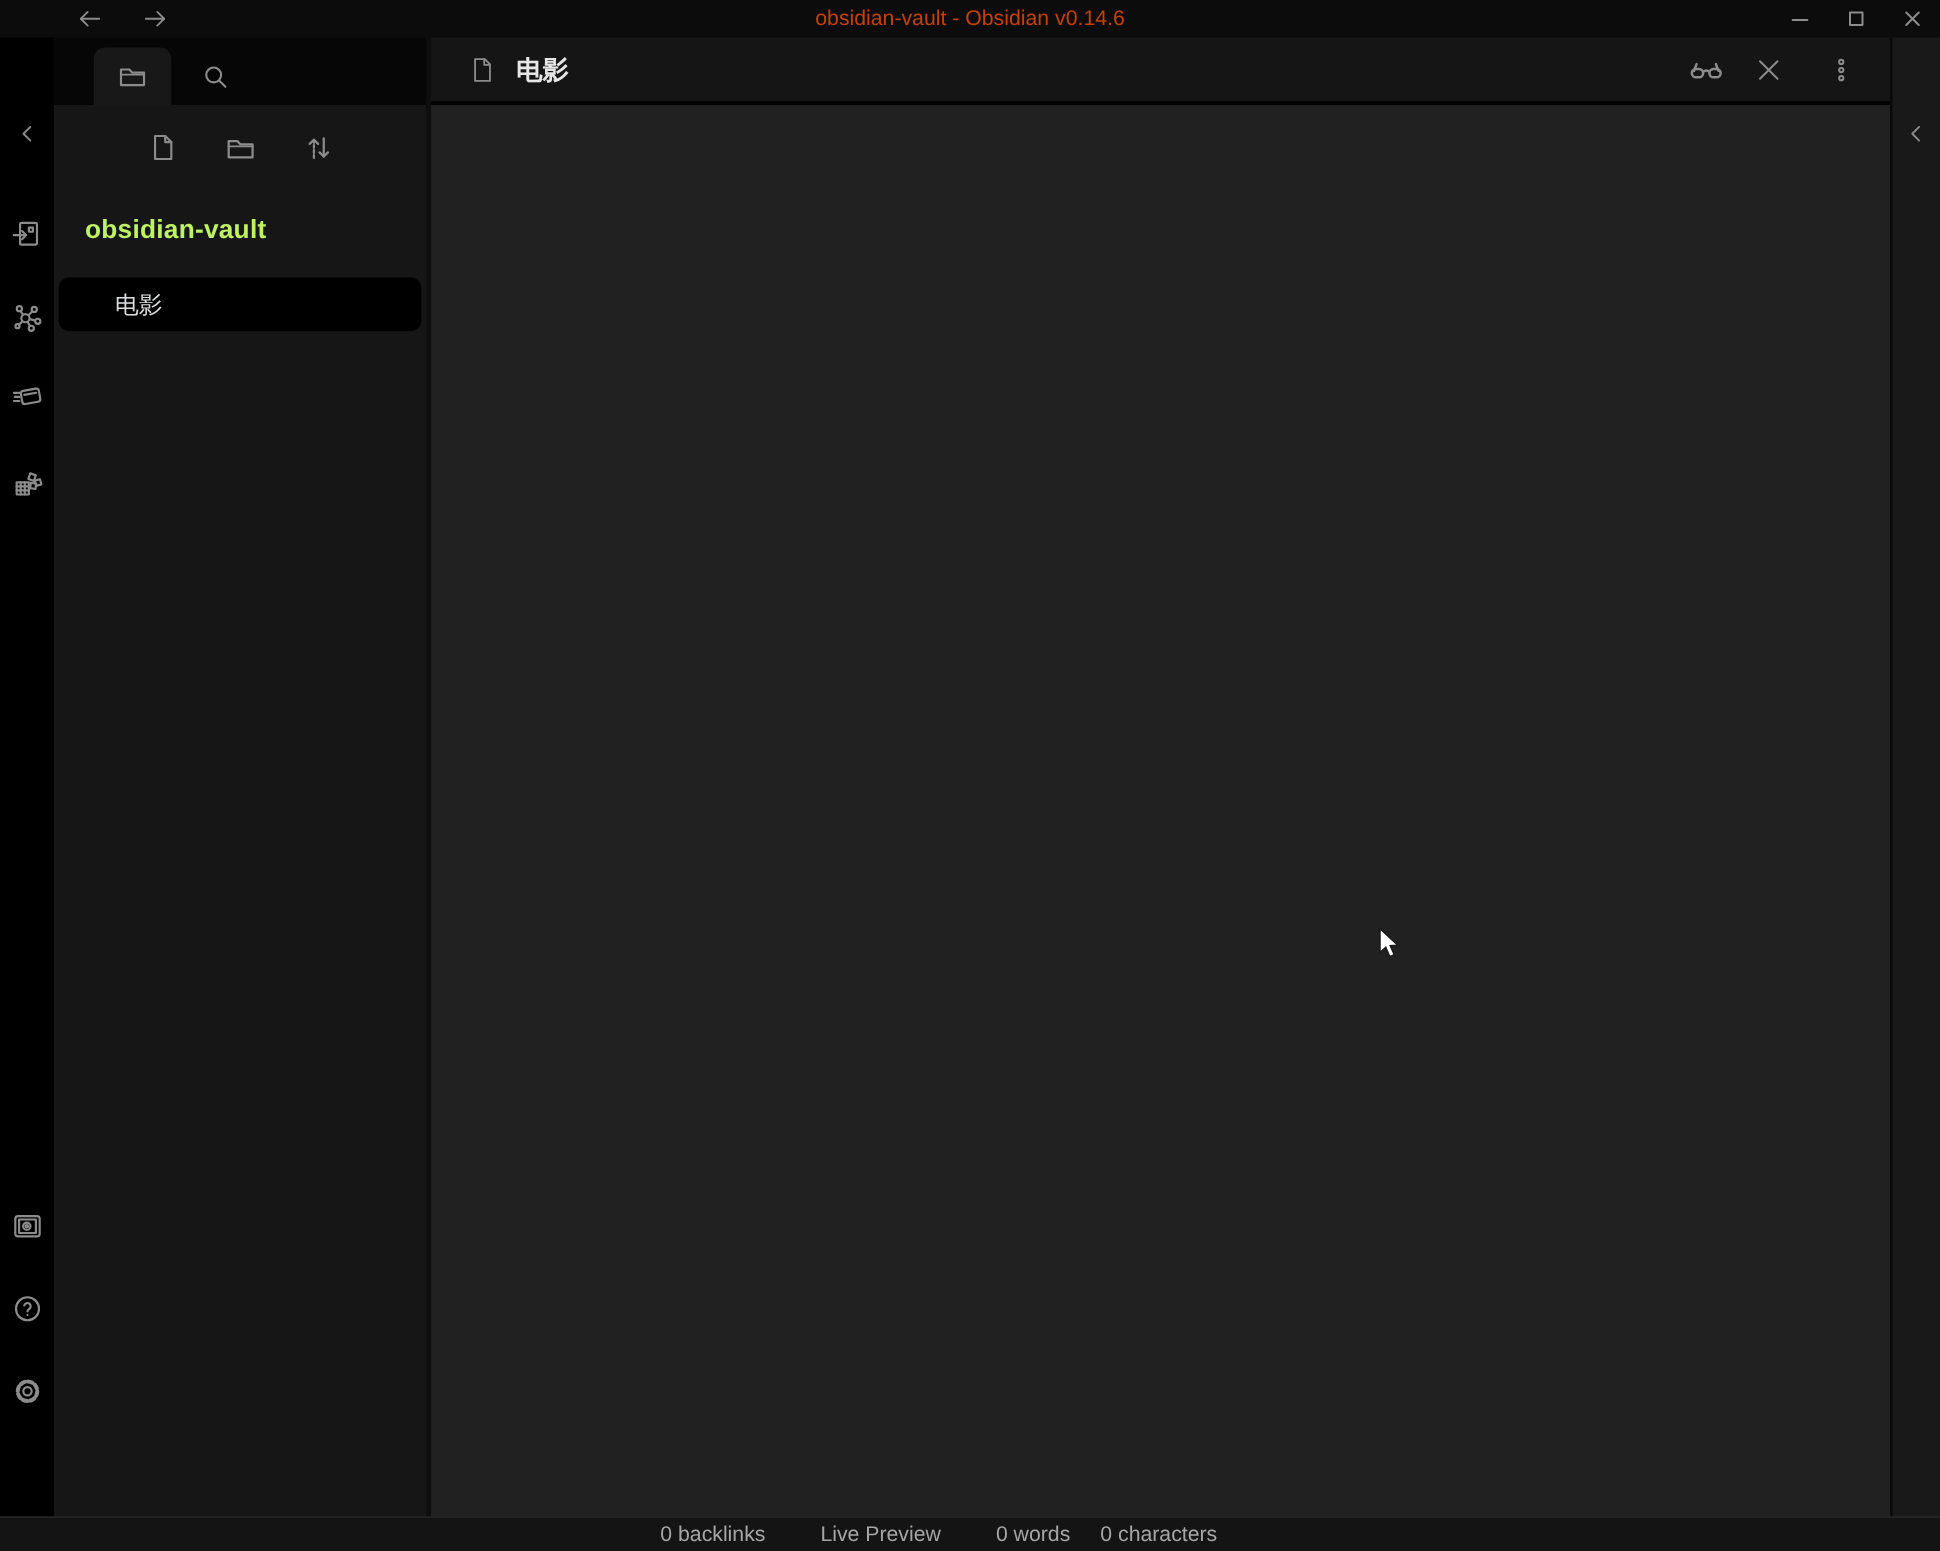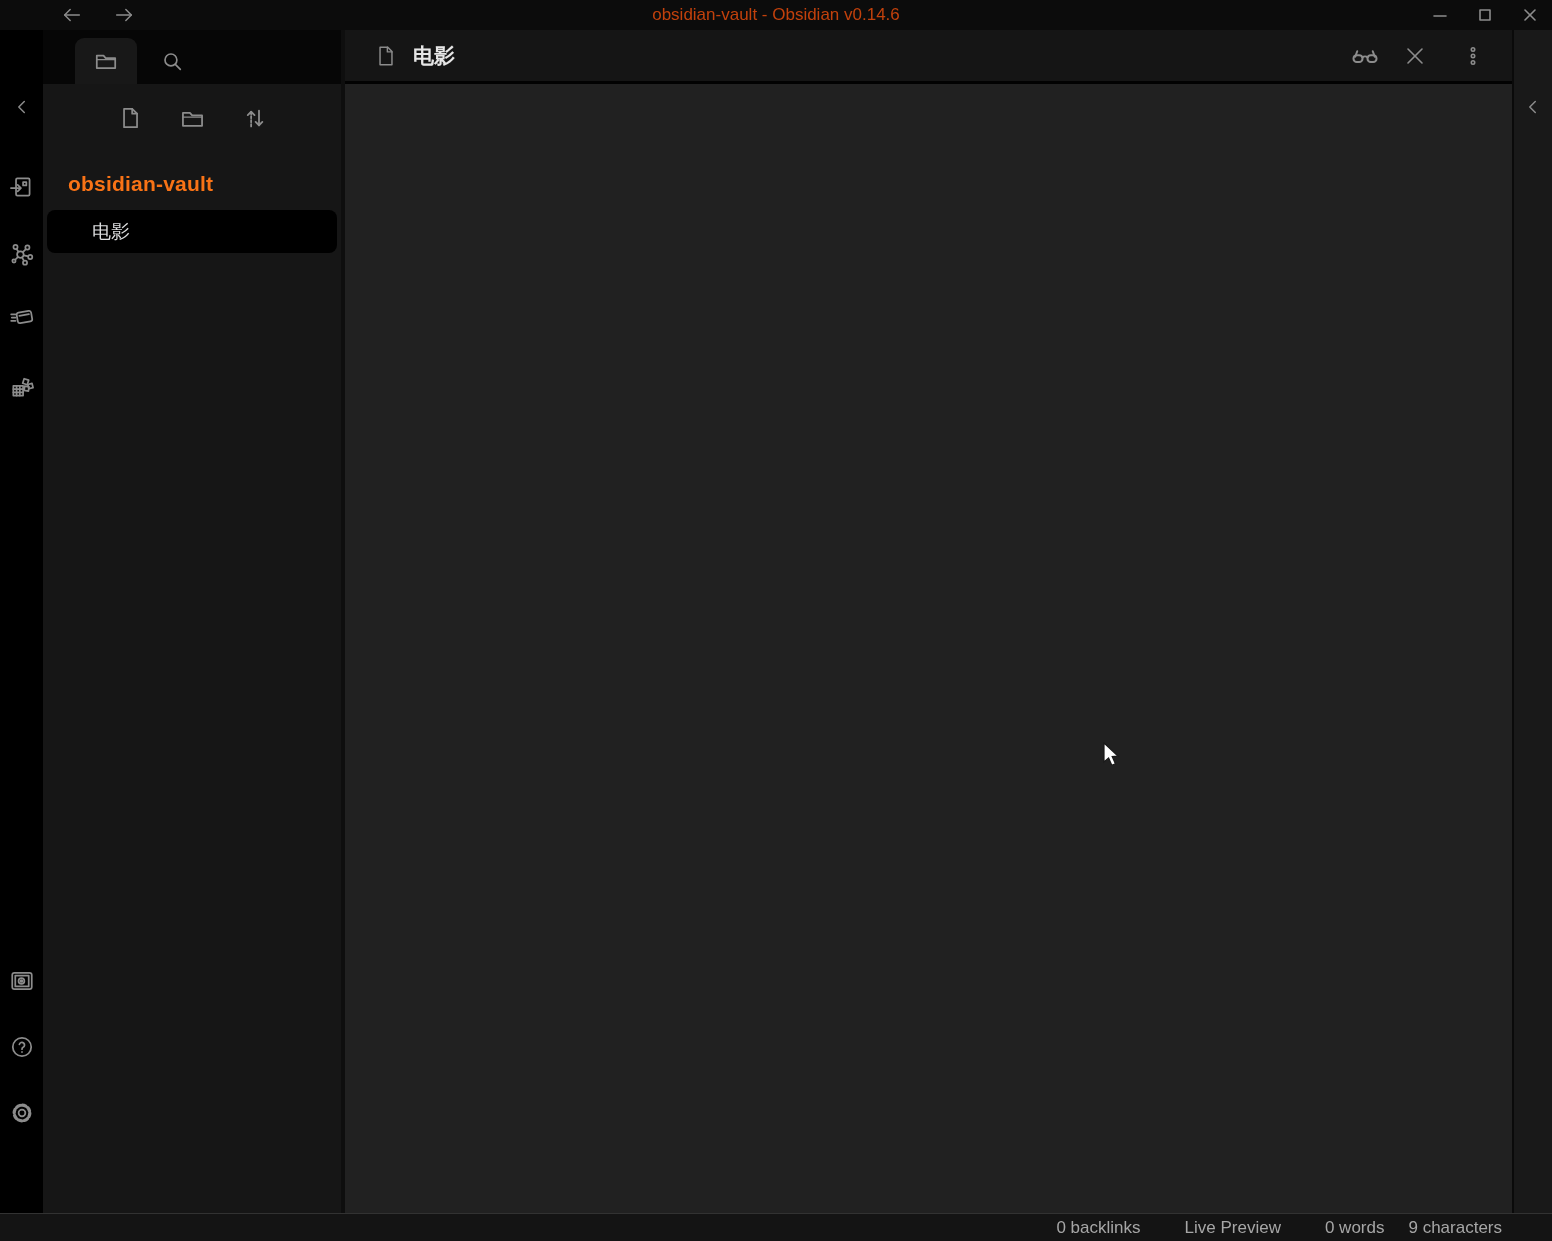--- a/index.html
+++ b/index.html
@@ -30,21 +30,21 @@
 
   
   #sidebar { width:302px; flex:none; background:#161616; border-right:4px solid #0e0e0e;
     display:flex; flex-direction:column; }
   #sidebar-tabrow { position:relative; height:54px; background:#060606; flex:none; }
   .side-tab { position:absolute; top:8px; height:46px; width:62px;
     display:flex; align-items:center; justify-content:center; }
   .side-tab.active { background:#181818; border-radius:9px 9px 0 0; }
   #explorer-actions { display:flex; justify-content:center; gap:36px; padding:21px 0 11px 0; }
   .explorer-action { width:26px; height:26px; display:flex; align-items:center; justify-content:center; }
-  #vault-title { margin:30px 0 0 25px; font-size:21px; font-weight:700; color:#f97316; letter-spacing:.2px; }
+  #vault-title { margin:30px 0 12px 25px; font-size:21px; font-weight:700; color:#bef264; letter-spacing:.2px; }
   .file-item { margin:14px 4px 0 4px; height:43px; border-radius:8px; display:flex; align-items:center;
     padding-left:45px; font-size:19px; color:#dcddde; }
   .file-item.selected { background:#000; }
 
   
   #editor-pane { flex:1; display:flex; flex-direction:column; background:#212121; min-width:0; }
   #pane-header { height:54px; flex:none; background:#151515; border-bottom:3px solid #020202;
     display:flex; align-items:center; padding:0 24px 0 30px; }
   #pane-file-icon { width:22px; height:24px; margin-right:16px; }
   #pane-title { font-size:21px; font-weight:700; color:#e6e6e6; }
@@ -53,21 +53,21 @@
   #editor-content { position:relative; flex:1; background:#212121; }
   #mouse-cursor { position:absolute; left:756px; top:658px; width:26px; height:28px; }
 
   
   #right-strip { position:relative; width:40px; flex:none; background:#191919; border-left:2px solid #0a0a0a; }
   #expand-right { position:absolute; left:50%; transform:translateX(-50%); top:63px;
     width:28px; height:28px; display:flex; align-items:center; justify-content:center; }
 
   
   #statusbar { height:28px; background:#141414; border-top:1px solid #323232;
-    display:flex; align-items:center; justify-content:flex-end; gap:44px;
+    display:flex; align-items:center; justify-content:center; gap:44px;
     padding-right:50px; font-size:17px; color:#a6a6a6; }
   #status-counts { display:flex; gap:24px; }
 </style>
 </head>
 <body>
 
 <div id="window">
 
   <div id="titlebar">
     <div class="nav-arrows">
@@ -322,17 +322,17 @@
         </span>
       </div>
     </div>
   </div>
 
   <div id="statusbar">
     <span>0 backlinks</span>
     <span>Live Preview</span>
     <span id="status-counts">
       <span>0 words</span>
-      <span>9 characters</span>
+      <span>0 characters</span>
     </span>
   </div>
 
 </div>
 
 </body></html>

